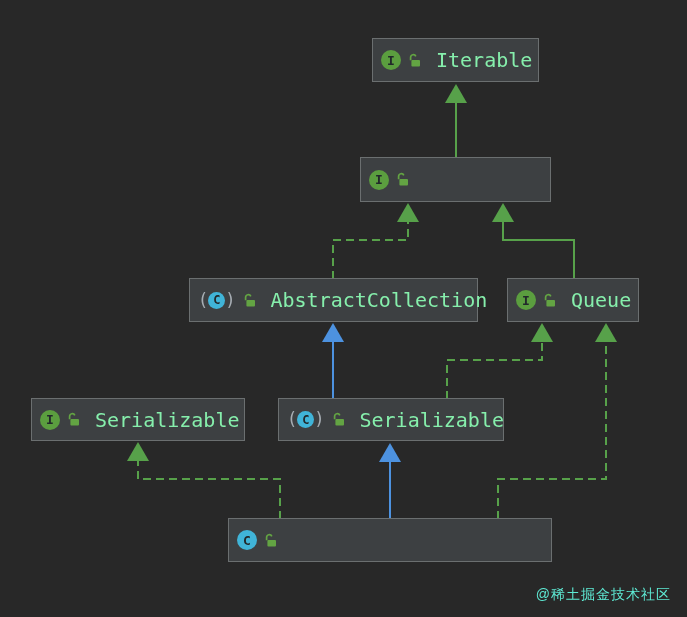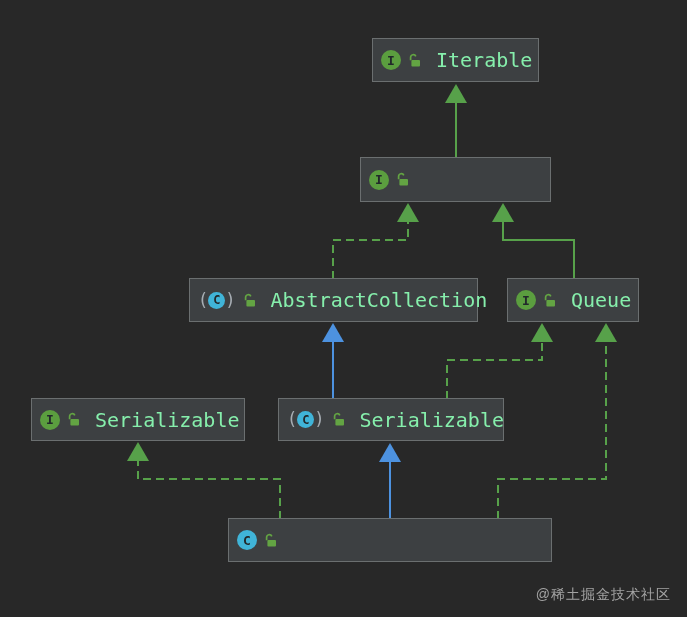--- a/index.html
+++ b/index.html
@@ -41,21 +41,21 @@
     font-size:20px;
     color:#86efac;
     white-space:nowrap;
     padding-right:14px;
   }
   .watermark{
     position:absolute;
     right:16px;bottom:13px;
     font-size:14px;
     letter-spacing:1px;
-    color:#a3a3a3;
+    color:#5eead4;
     font-family:"Liberation Sans","DejaVu Sans",sans-serif;
   }
 </style>
 </head>
 <body>
 
 <div class="canvas">
   <svg id="edge-layer" width="687" height="617" viewBox="0 0 687 617">
       <g>
         <polyline points="456,158 456,103" fill="none" stroke="#57a14a" stroke-width="2"></polyline>

